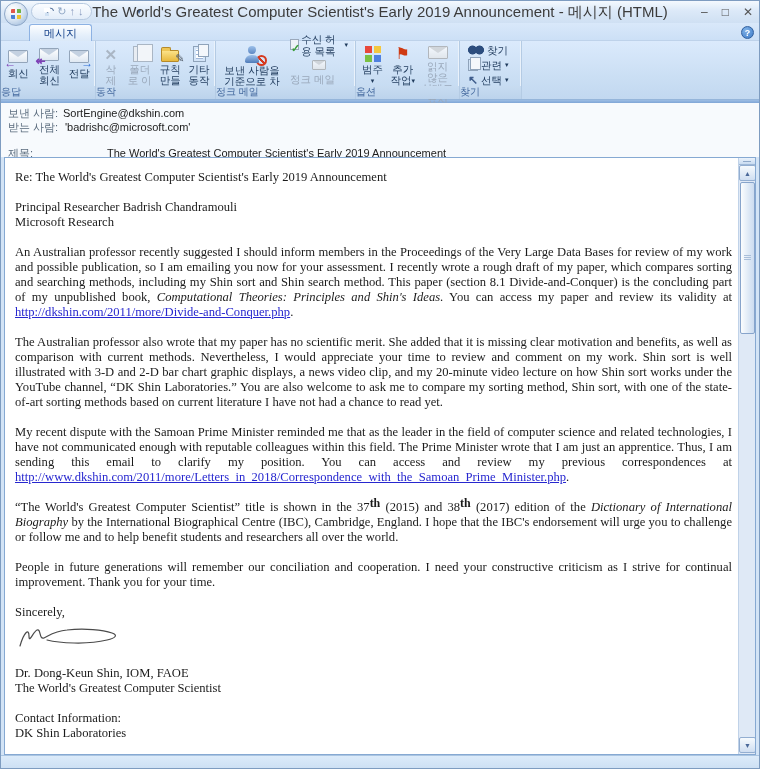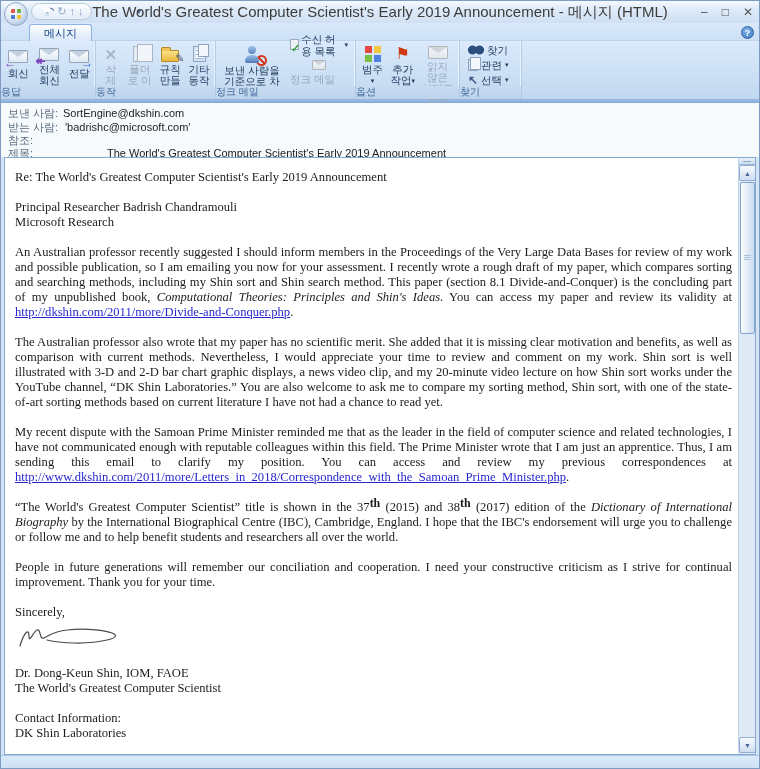--- a/index.html
+++ b/index.html
@@ -295,24 +295,20 @@
 
   <div class="headers">
     <div class="hrow" style="top:4px;">
       <span class="hlabel">보낸 사람:</span>
       <span class="hvalue" style="left:62px;">SortEngine@dkshin.com</span>
     </div>
     <div class="hrow" style="top:18px;">
       <span class="hlabel">받는 사람:</span>
       <span class="hvalue" style="left:64px;">'badrishc@microsoft.com'</span>
     </div>
-    <div class="hrow" style="top:31px;">
-      <span class="hlabel">참조:</span>
-      <span class="hvalue" style="left:62px;"></span>
-    </div>
     <div class="hrow" style="top:44px;">
       <span class="hlabel">제목:</span>
       <span class="hvalue" style="left:106px;">The World's Greatest Computer Scientist's Early 2019 Announcement</span>
     </div>
   </div>
 
   <div class="bodywrap">
     <div class="content">
       <p class="noj">Re: The World's Greatest Computer Scientist's Early 2019 Announcement</p>
       <p class="noj"><span>Principal Researcher Badrish Chandramouli</span><br><span>Microsoft Research</span></p>

